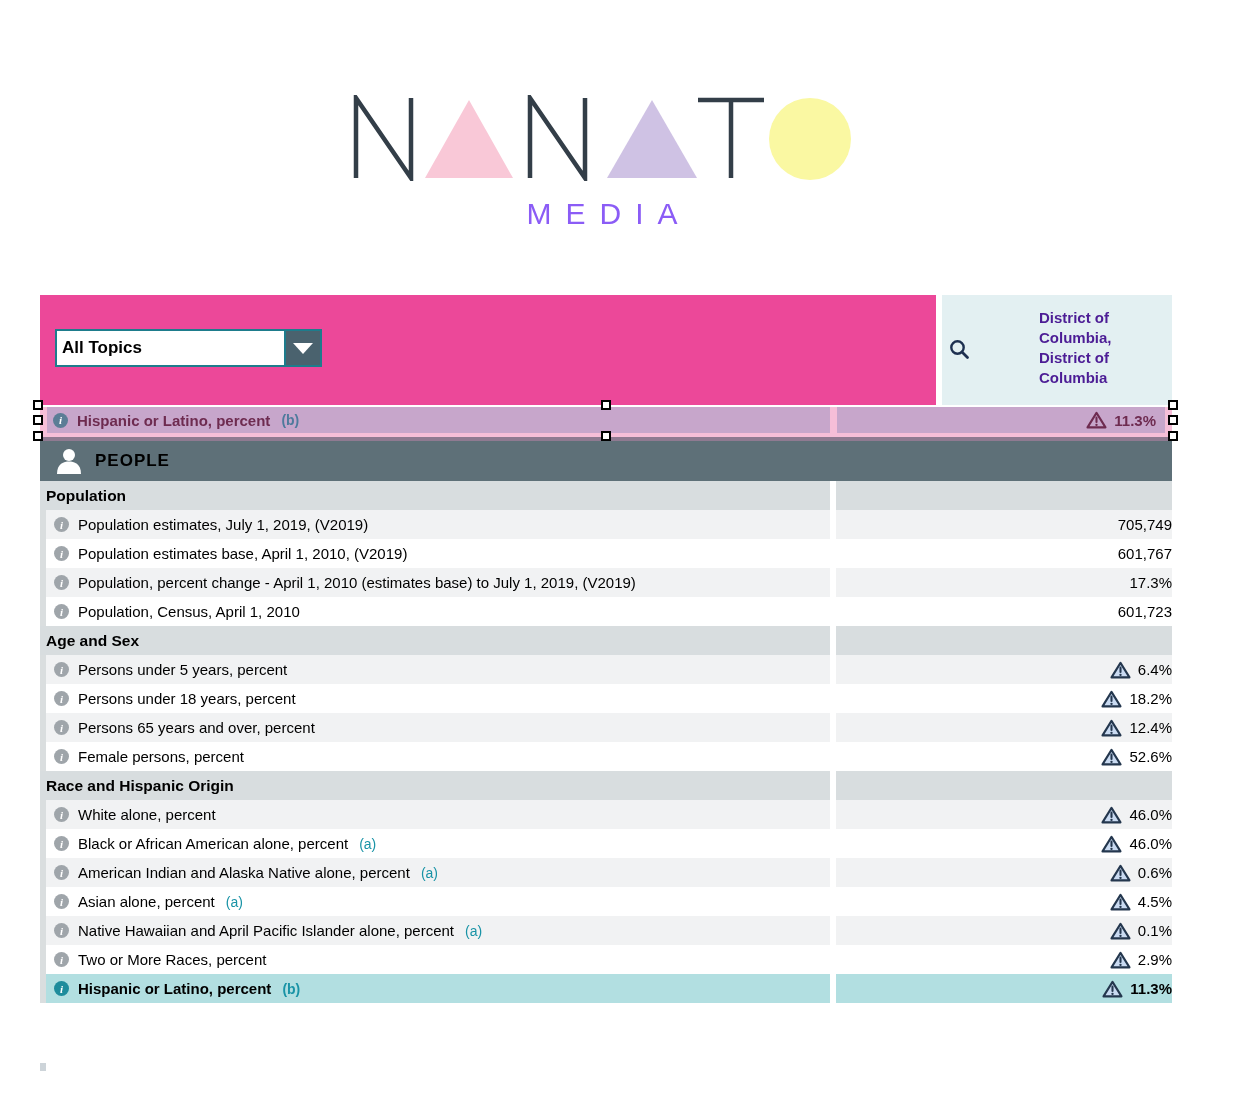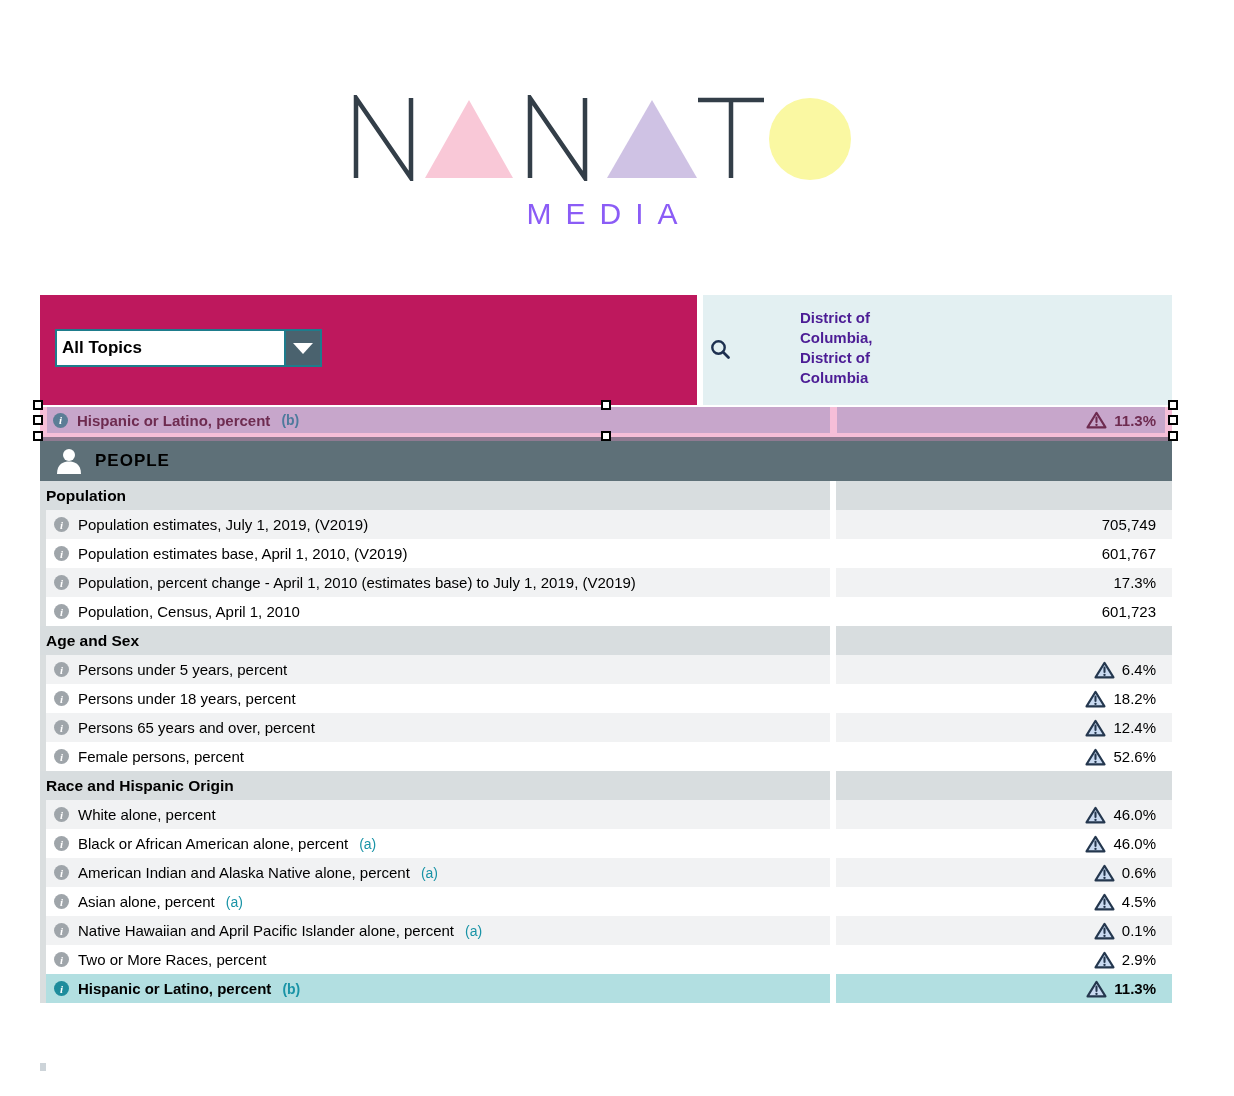--- a/index.html
+++ b/index.html
@@ -15,21 +15,21 @@
   .logo-sub {
     margin-top:16px; text-align:center; font-size:30px; letter-spacing:14px;
     padding-left:14px; color:#8b5cf6; font-weight:400;
   }
 
   
   .table-wrap { position:absolute; left:40px; top:295px; width:1132px; }
 
   
   .qf-header { display:flex; height:110px; }
-  .qf-header .hleft  { width:657px; background:#be185d; position:relative;padding-left:18px; }
+  .qf-header .hleft  { width:896px; background:#ec4899; position:relative;padding-left:18px; }
   .qf-header .hgap   { width:6px; background:#fff; }
   .qf-header .hright { flex:1; background:#E3F0F2; position:relative; }
 
   .topic-select {
     position:absolute; left:15px; top:34px; width:267px; height:38px;
     border:2px solid #1E7C8C; background:#fff; display:flex; cursor:pointer;
   }
   .topic-label { flex:1; display:flex; align-items:center; padding-left:5px;
     font-size:17px; font-weight:bold; color:#000; }
   .topic-arrow { width:36px; background:#4A626E; border-left:2px solid #1E7C8C;
@@ -51,21 +51,21 @@
   .people-bar { height:40px; background:#5E7078; display:flex; align-items:center; }
   .people-bar svg { margin-left:15px; }
   .people-title { color:#000000; font-size:17px; font-weight:bold; letter-spacing:1px; margin-left:12px; }
 
   
   .row { display:flex; height:29px; font-size:15px; }
   .row .strip { width:6px; background:#DADEDF; flex:none; }
   .cell-label { width:784px; display:flex; align-items:center; padding-left:8px; flex:none; }
   .gapcol { width:6px; background:#fff; flex:none; }
   .cell-value { flex:1; display:flex; align-items:center; justify-content:flex-end;
-    padding-right:16px; gap:7px; color:#000; }
+    padding-right:0; gap:7px; color:#000; }
   .row.gray  .cell-label, .row.gray  .cell-value { background:#F1F2F3; }
   .row.white .cell-label, .row.white .cell-value { background:#fff; }
   .row.section .cell-label { width:790px; background:#D8DDDF; font-weight:bold; padding-left:6px; font-size:15.5px; }
   .row.section .cell-value { background:#D8DDDF; }
   .row.hl .cell-label, .row.hl .cell-value { background:#B2DFE1; font-weight:bold; }
 
   .info {
     width:15px; height:15px; border-radius:50%; background:#9FA5AA; color:#fff;
     font:italic bold 11px "Liberation Serif", serif;
     display:flex; align-items:center; justify-content:center;

